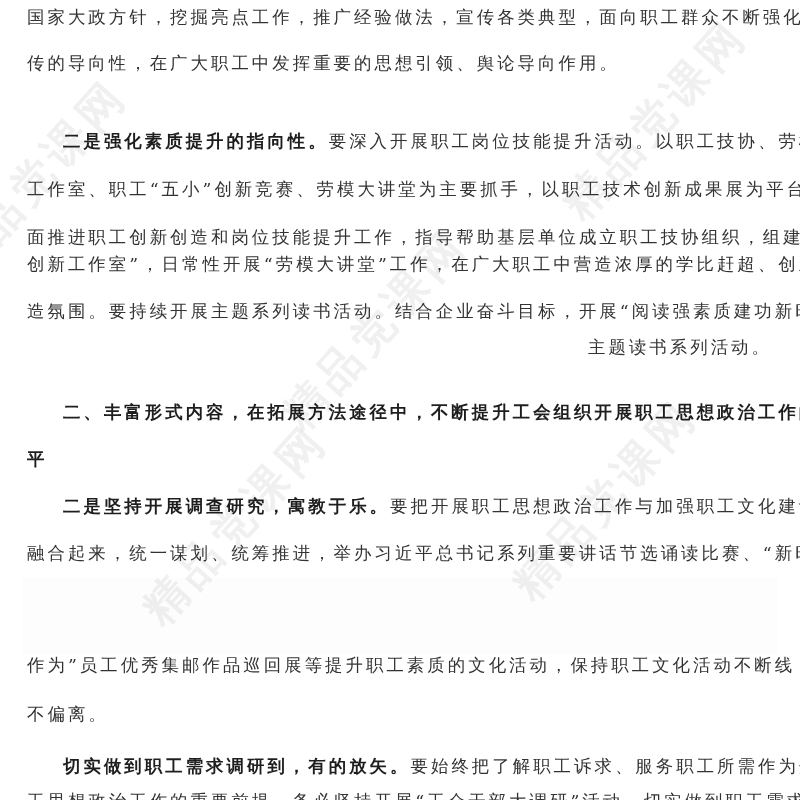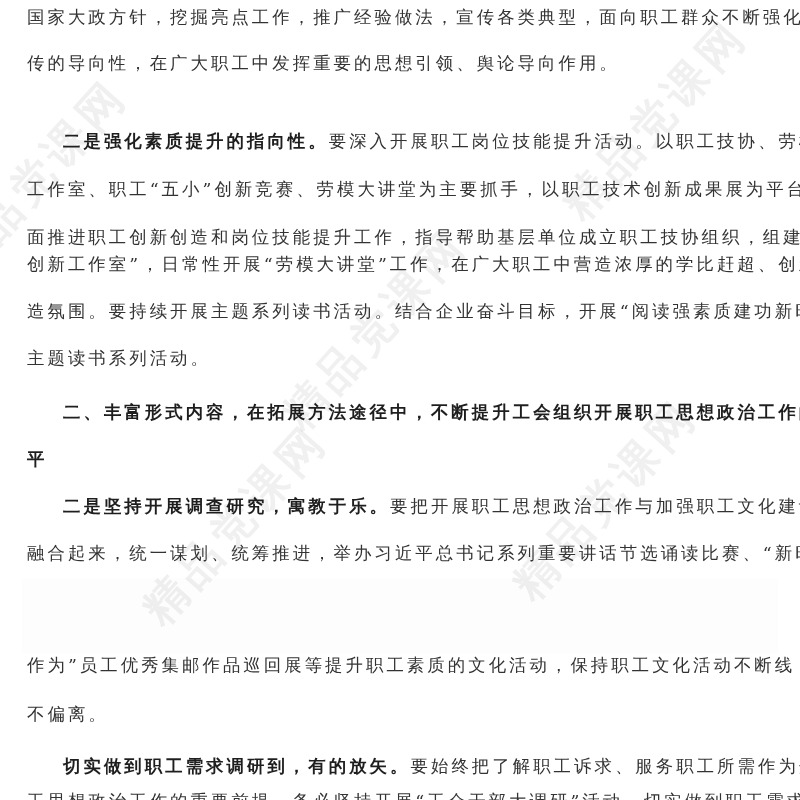--- a/index.html
+++ b/index.html
@@ -76,21 +76,21 @@
   </div>
   <div class="line justify" style="top:226px;">
     <span>面推进职工创新创造和岗位技能提升工作，指导帮助基层单位成立职工技协组织，组建“劳模</span>
   </div>
   <div class="line justify" style="top:253px;">
     <span>创新工作室”，日常性开展“劳模大讲堂”工作，在广大职工中营造浓厚的学比赶超、创新创</span>
   </div>
   <div class="line justify" style="top:300px;">
     <span>造氛围。要持续开展主题系列读书活动。结合企业奋斗目标，开展“阅读强素质建功新时代”</span>
   </div>
-  <div class="line" style="top:347px;">
+  <div class="line" style="top:336px;text-align:right;">
     <span>主题读书系列活动。</span>
   </div>
 
   <div class="line indent justify bold" style="top:401px;">
     <span>二、丰富形式内容，在拓展方法途径中，不断提升工会组织开展职工思想政治工作的水</span>
   </div>
   <div class="line bold" style="top:448px;">
     <span>平</span>
   </div>
 

